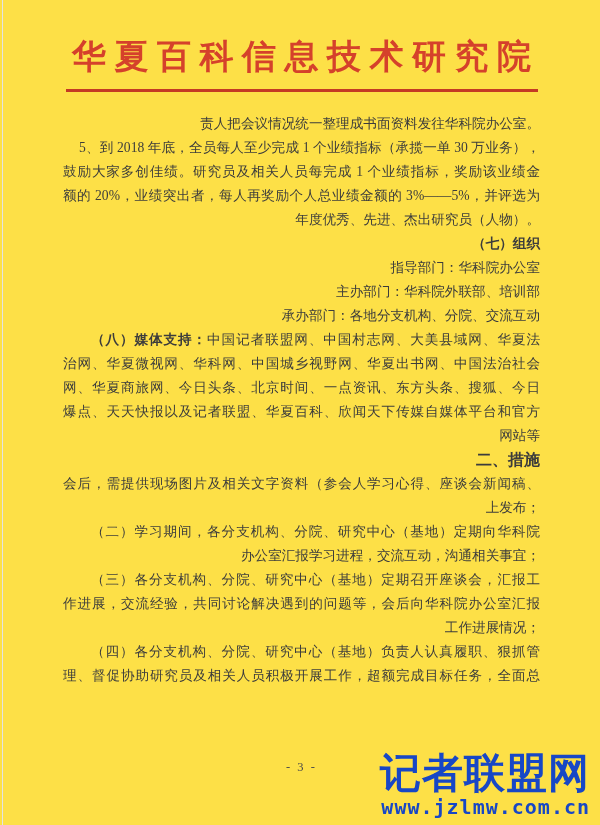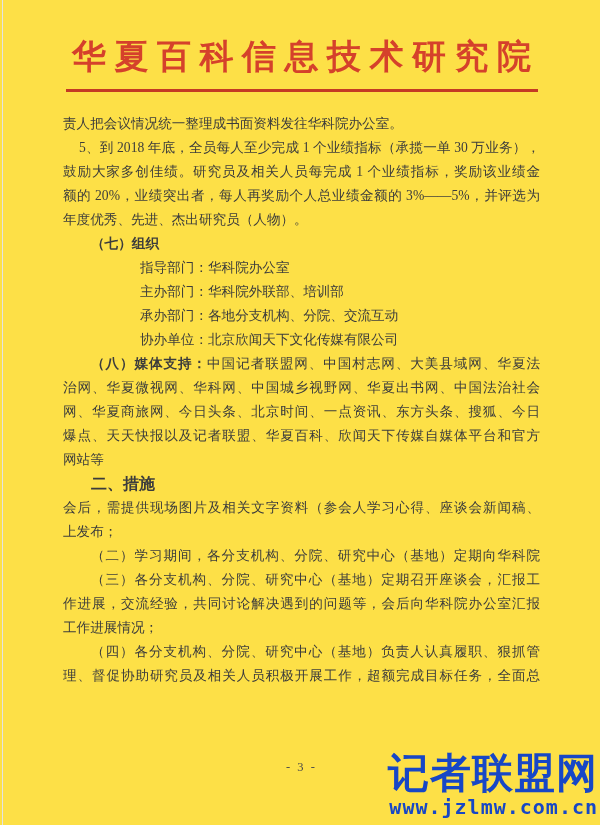--- a/index.html
+++ b/index.html
@@ -47,21 +47,21 @@
   }
   .doc-body {
     position: absolute;
     left: 63px;
     top: 112px;
     width: 477px;
     font-size: 13.6px;
     line-height: 24px;
     color: var(--body-ink, #3c3c3c);
   }
-  .line { height: 24px; }
+  .line { height: 24px; text-align: right; }
   .line.justify {
     text-align: justify;
     text-align-last: justify;
   }
   .line.heading { font-size: 16px; }
   .line .bold { font-weight: bold; }
   .indent-0 { padding-left: 0; }
   .indent-1 { padding-left: 16px; }
   .indent-2 { padding-left: 28px; }
   .indent-3 { padding-left: 77px; }
@@ -70,21 +70,21 @@
     left: 63px;
     top: 760px;
     width: 477px;
     text-align: center;
     font-size: 12.5px;
     color: #4a4a4a;
     letter-spacing: 2px;
   }
   .watermark {
     position: absolute;
-    right: 2px;
+    right: 10px;
     bottom: 6px;
     text-align: right;
     color: var(--watermark-blue, #1747c6);
     font-family: "Liberation Sans", "DejaVu Sans", sans-serif;
   }
   .wm-name {
     font-size: 41px;
     line-height: 45px;
     font-weight: bold;
     letter-spacing: 1px;
@@ -112,30 +112,30 @@
   <div class="doc-body">
       <div class="line indent-0"><span>责人把会议情况统一整理成书面资料发往华科院办公室。</span></div>
       <div class="line indent-1 justify"><span>5、到 2018 年底，全员每人至少完成 1 个业绩指标（承揽一单 30 万业务），</span></div>
       <div class="line indent-0 justify"><span>鼓励大家多创佳绩。研究员及相关人员每完成 1 个业绩指标，奖励该业绩金</span></div>
       <div class="line indent-0 justify"><span>额的 20%，业绩突出者，每人再奖励个人总业绩金额的 3%——5%，并评选为</span></div>
       <div class="line indent-0"><span>年度优秀、先进、杰出研究员（人物）。</span></div>
       <div class="line indent-2"><span class="bold">（七）组织</span></div>
       <div class="line indent-3"><span>指导部门：华科院办公室</span></div>
       <div class="line indent-3"><span>主办部门：华科院外联部、培训部</span></div>
       <div class="line indent-3"><span>承办部门：各地分支机构、分院、交流互动</span></div>
-      <div class="line indent-3"><span>协办单位：北京欣闻天下文化传媒有限公司</span></div>
       <div class="line indent-2 justify"><span class="bold">（八）媒体支持：</span><span>中国记者联盟网、中国村志网、大美县域网、华夏法</span></div>
       <div class="line indent-0 justify"><span>治网、华夏微视网、华科网、中国城乡视野网、华夏出书网、中国法治社会</span></div>
       <div class="line indent-0 justify"><span>网、华夏商旅网、今日头条、北京时间、一点资讯、东方头条、搜狐、今日</span></div>
       <div class="line indent-0 justify"><span>爆点、天天快报以及记者联盟、华夏百科、欣闻天下传媒自媒体平台和官方</span></div>
       <div class="line indent-0"><span>网站等</span></div>
       <div class="line indent-2 heading"><span class="bold">二、措施</span></div>
       <div class="line indent-0 justify"><span>会后，需提供现场图片及相关文字资料（参会人学习心得、座谈会新闻稿、</span></div>
       <div class="line indent-0"><span>上发布；</span></div>
       <div class="line indent-2 justify"><span>（二）学习期间，各分支机构、分院、研究中心（基地）定期向华科院</span></div>
+      <div class="line indent-0"><span>办公室汇报学习进程，交流互动，沟通相关事宜；</span></div>
       <div class="line indent-2 justify"><span>（三）各分支机构、分院、研究中心（基地）定期召开座谈会，汇报工</span></div>
       <div class="line indent-0 justify"><span>作进展，交流经验，共同讨论解决遇到的问题等，会后向华科院办公室汇报</span></div>
       <div class="line indent-0"><span>工作进展情况；</span></div>
       <div class="line indent-2 justify"><span>（四）各分支机构、分院、研究中心（基地）负责人认真履职、狠抓管</span></div>
       <div class="line indent-0 justify"><span>理、督促协助研究员及相关人员积极开展工作，超额完成目标任务，全面总</span></div>
     </div>
 
   <div class="page-number">- 3 -</div>
 
   <div class="watermark">

